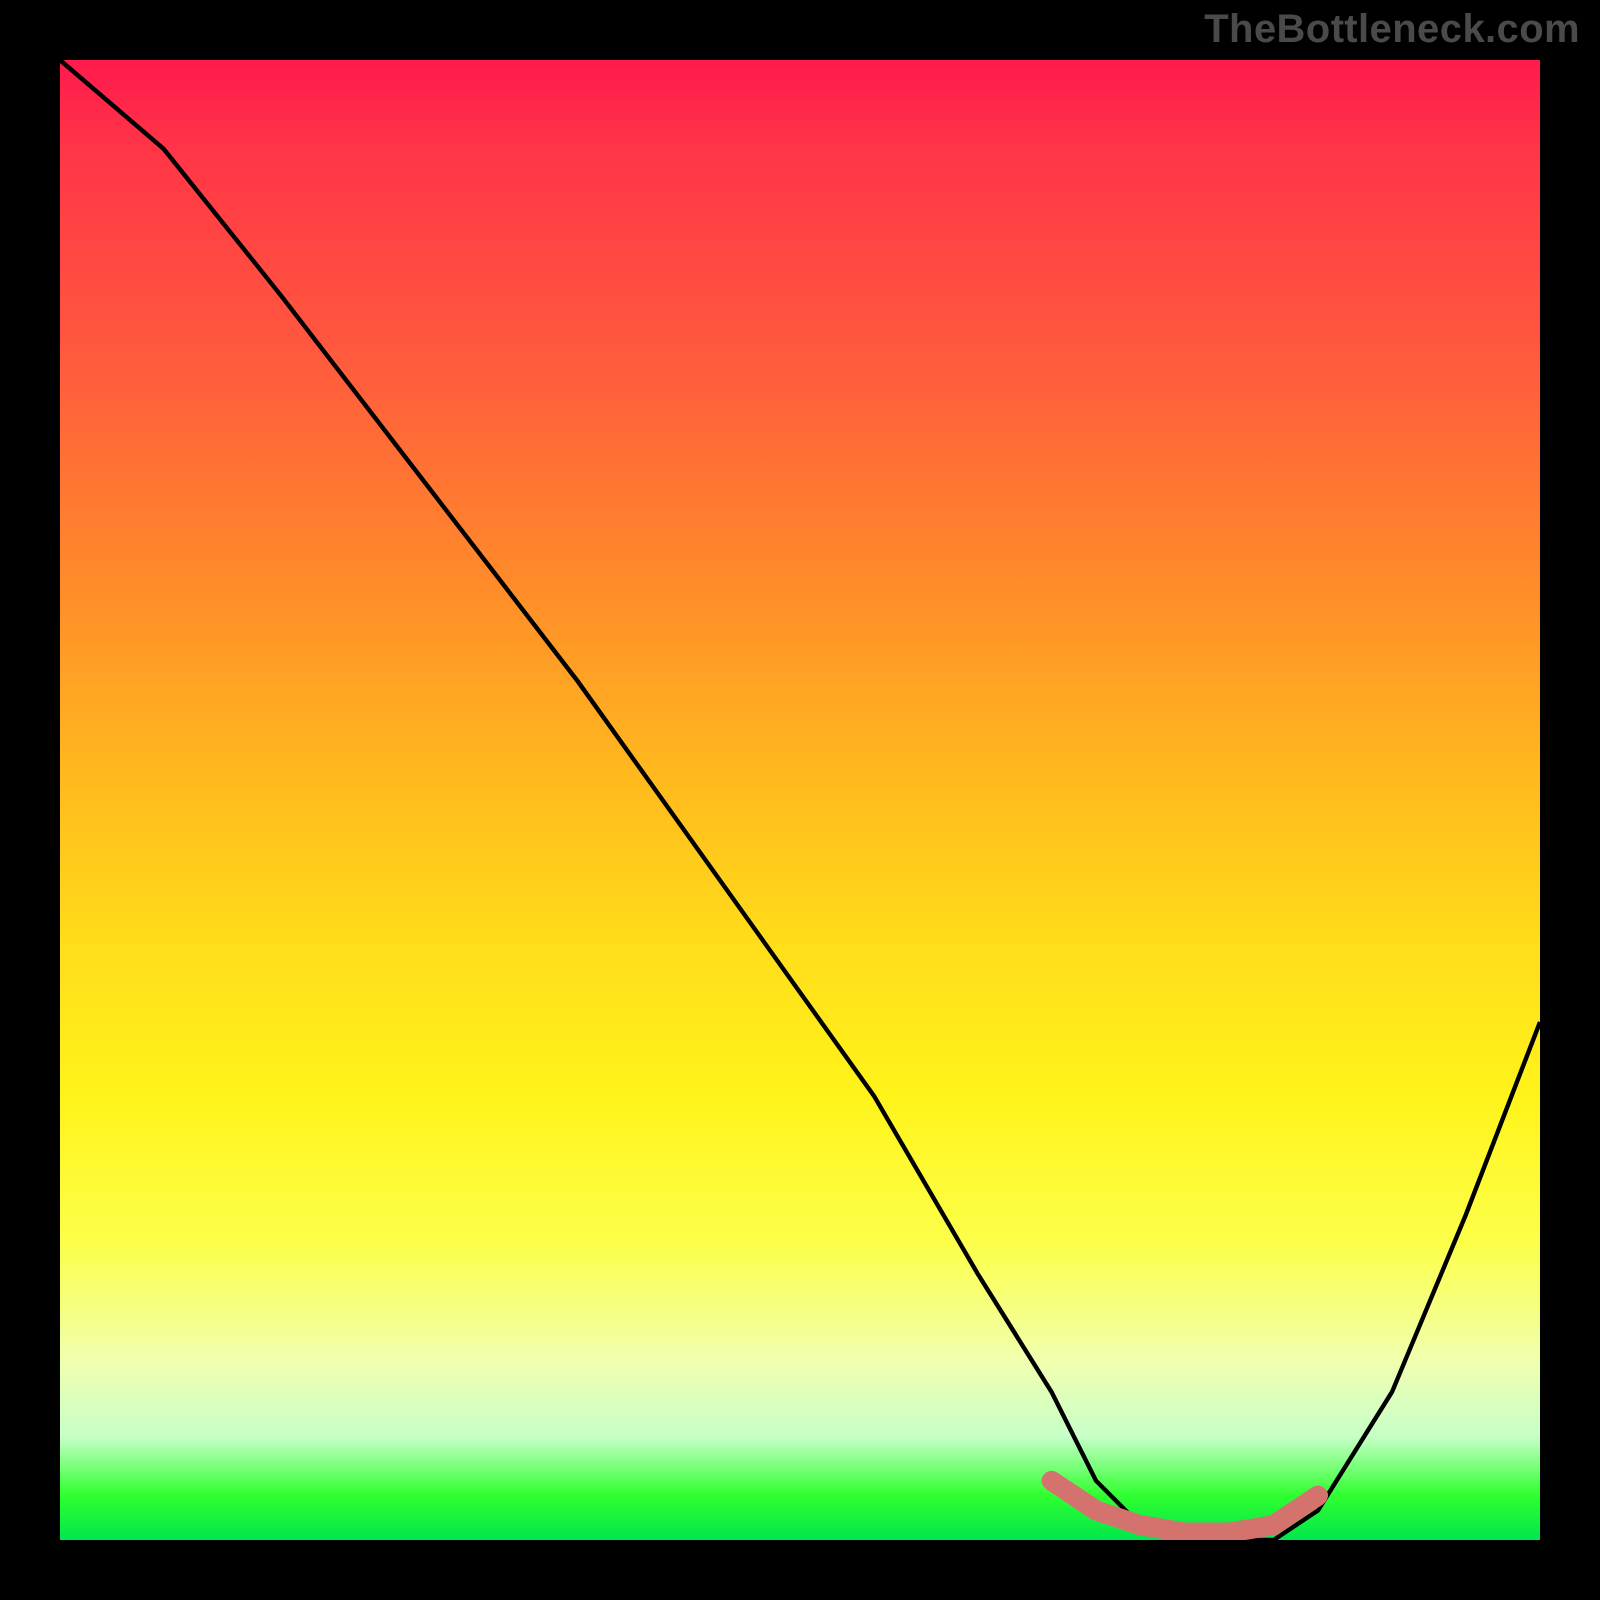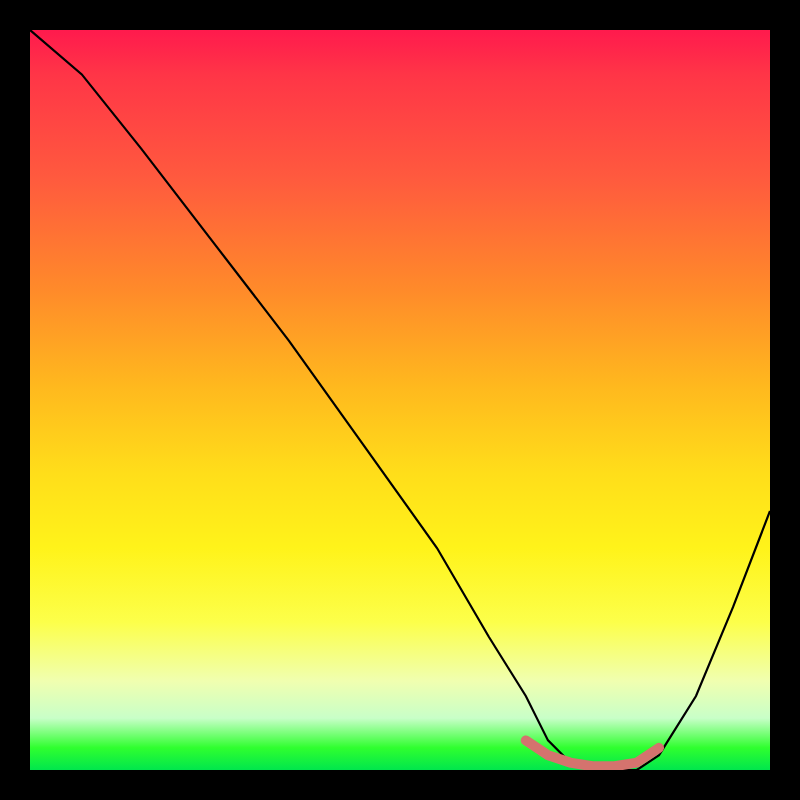--- a/index.html
+++ b/index.html
@@ -57,18 +57,19 @@
     top: 30px;
     width: 740px;
     height: 740px;
     z-index: 2;
   }
 </style>
 </head>
 <body>
 
 <div class="container">
+  <div class="watermark">TheBottleneck.com</div>
   <div class="plot-area"></div>
   <svg class="curve" viewBox="0 0 740 740" preserveAspectRatio="none">
     <path id="curve-path" fill="none" stroke="#000" stroke-width="2.2" d="M0.0 0.0 L51.8 44.4 L111.0 118.4 L185.0 214.6 L259.0 310.8 L333.0 414.4 L407.0 518.0 L458.8 606.8 L495.8 666.0 L518.0 710.4 L540.2 732.6 L577.2 740.0 L606.8 740.0 L629.0 725.2 L666.0 666.0 L703.0 577.2 L740.0 481.0 "></path>
     <path id="marker-path" fill="none" stroke="#d4736e" stroke-width="10" stroke-linecap="round" d="M495.8 710.4 L518.0 725.2 L540.2 732.6 L562.4 736.3 L584.6 736.3 L606.8 732.6 L629.0 717.8 "></path>
   </svg>
 </div>
 
 </body></html>

